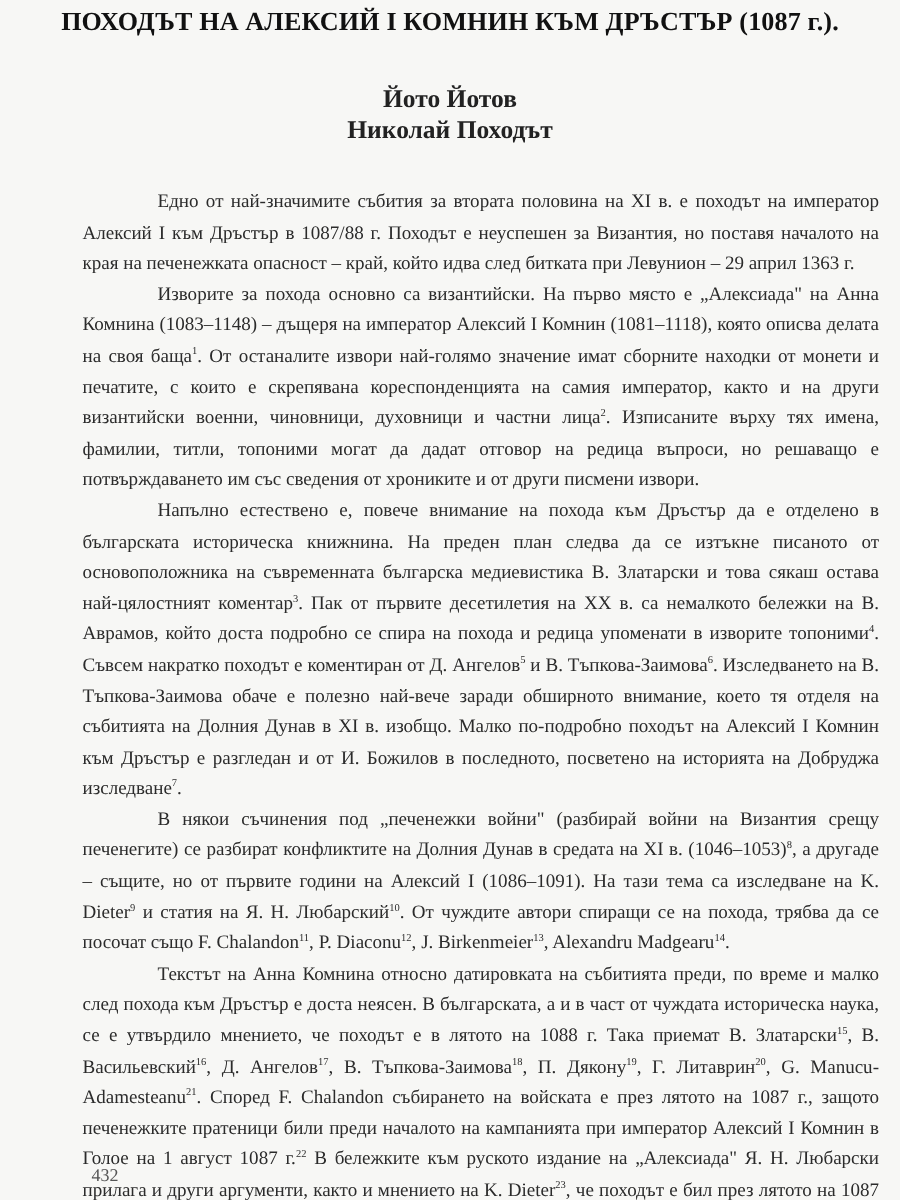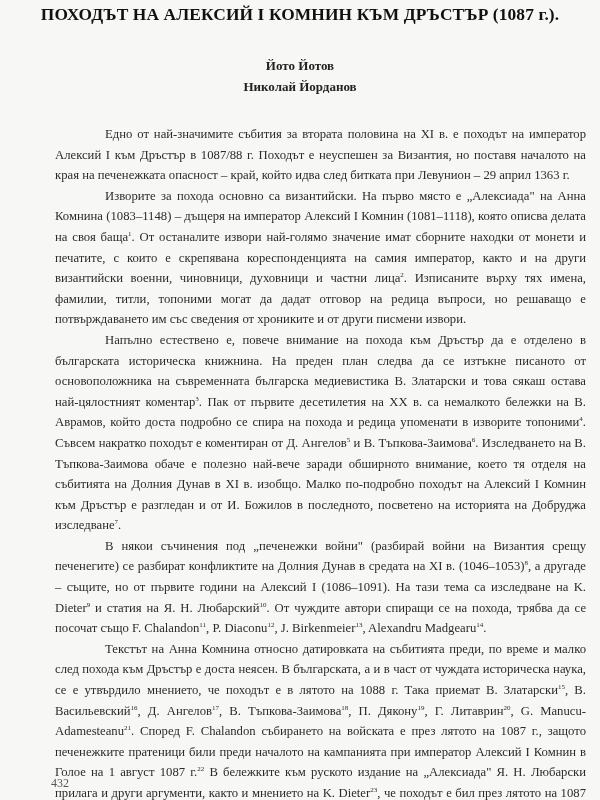--- a/index.html
+++ b/index.html
@@ -11,44 +11,44 @@
     position:relative;
   }
   .page { position:absolute; left:0; top:0; width:600px; height:800px; }
   .title {
     position:absolute; left:0; right:0; top:4px;
     text-align:center; font-weight:bold; font-size:17.4px; line-height:21px;
     color:#111; letter-spacing:0.1px;
   }
   .authors {
     position:absolute; left:0; right:0; top:55px;
-    text-align:center; font-weight:bold; font-size:13px; line-height:21px; color:#222;
+    text-align:center; font-weight:bold; font-size:17px; line-height:21px; color:#222;
   }
   .body {
     position:absolute; left:55px; width:531px; top:124px;
     font-size:12.7px; line-height:20.6px; text-align:justify; color:#2b2b2b;
   }
   .body p { margin:0; text-indent:50px; }
   sup { font-size:7px; line-height:0; vertical-align:5px; }
   .pagenum {
-    position:absolute; left:51px; top:776px;
+    position:absolute; left:61px; top:776px;
     font-size:12px; color:#555;font-family:Liberation Serif, serif;
   }
 </style>
 </head>
 <body>
 
 <div class="page">
   <div class="title">
     <div>ПОХОДЪТ НА АЛЕКСИЙ I КОМНИН КЪМ ДРЪСТЪР (1087 г.).</div>
   </div>
 
   <div class="authors">
     <div>Йото Йотов</div>
-    <div>Николай Йорданов</div>
+    <div>Николай Походът</div>
   </div>
 
   <div class="body" id="body">
       <p>Едно от най-значимите събития за втората половина на XI в. е походът на император Алексий I към Дръстър в 1087/88 г. Походът е неуспешен за Византия, но поставя началото на края на печенежката опасност – край, който идва след битката при Левунион – 29 април 1363 г.</p>
       <p>Изворите за похода основно са византийски. На първо място е „Алексиада" на Анна Комнина (1083–1148) – дъщеря на император Алексий I Комнин (1081–1118), която описва делата на своя баща<sup>1</sup>. От останалите извори най-голямо значение имат сборните находки от монети и печатите, с които е скрепявана кореспонденцията на самия император, както и на други византийски военни, чиновници, духовници и частни лица<sup>2</sup>. Изписаните върху тях имена, фамилии, титли, топоними могат да дадат отговор на редица въпроси, но решаващо е потвърждаването им със сведения от хрониките и от други писмени извори.</p>
       <p>Напълно естествено е, повече внимание на похода към Дръстър да е отделено в българската историческа книжнина. На преден план следва да се изтъкне писаното от основоположника на съвременната българска медиевистика В. Златарски и това сякаш остава най-цялостният коментар<sup>3</sup>. Пак от първите десетилетия на XX в. са немалкото бележки на В. Аврамов, който доста подробно се спира на похода и редица упоменати в изворите топоними<sup>4</sup>. Съвсем накратко походът е коментиран от Д. Ангелов<sup>5</sup> и В. Тъпкова-Заимова<sup>6</sup>. Изследването на В. Тъпкова-Заимова обаче е полезно най-вече заради обширното внимание, което тя отделя на събитията на Долния Дунав в XI в. изобщо. Малко по-подробно походът на Алексий I Комнин към Дръстър е разгледан и от И. Божилов в последното, посветено на историята на Добруджа изследване<sup>7</sup>.</p>
       <p>В някои съчинения под „печенежки войни" (разбирай войни на Византия срещу печенегите) се разбират конфликтите на Долния Дунав в средата на XI в. (1046–1053)<sup>8</sup>, а другаде – същите, но от първите години на Алексий I (1086–1091). На тази тема са изследване на K. Dieter<sup>9</sup> и статия на Я. Н. Любарский<sup>10</sup>. От чуждите автори спиращи се на похода, трябва да се посочат също F. Chalandon<sup>11</sup>, P. Diaconu<sup>12</sup>, J. Birkenmeier<sup>13</sup>, Alexandru Madgearu<sup>14</sup>.</p>
       <p>Текстът на Анна Комнина относно датировката на събитията преди, по време и малко след похода към Дръстър е доста неясен. В българската, а и в част от чуждата историческа наука, се е утвърдило мнението, че походът е в лятото на 1088 г. Така приемат В. Златарски<sup>15</sup>, В. Васильевский<sup>16</sup>, Д. Ангелов<sup>17</sup>, В. Тъпкова-Заимова<sup>18</sup>, П. Дякону<sup>19</sup>, Г. Литаврин<sup>20</sup>, G. Manucu-Adamesteanu<sup>21</sup>. Според F. Chalandon събирането на войската е през лятото на 1087 г., защото печенежките пратеници били преди началото на кампанията при император Алексий I Комнин в Голое на 1 август 1087 г.<sup>22</sup> В бележките към руското издание на „Алексиада" Я. Н. Любарски прилага и други аргументи, както и мнението на K. Dieter<sup>23</sup>, че походът е бил през лятото на 1087 г. От българските изследователи напоследък И. Йорданов и И. Божилов приемат 1087 г. като дата на похода на Алексий към Дръстър.</p>
     </div>
 

